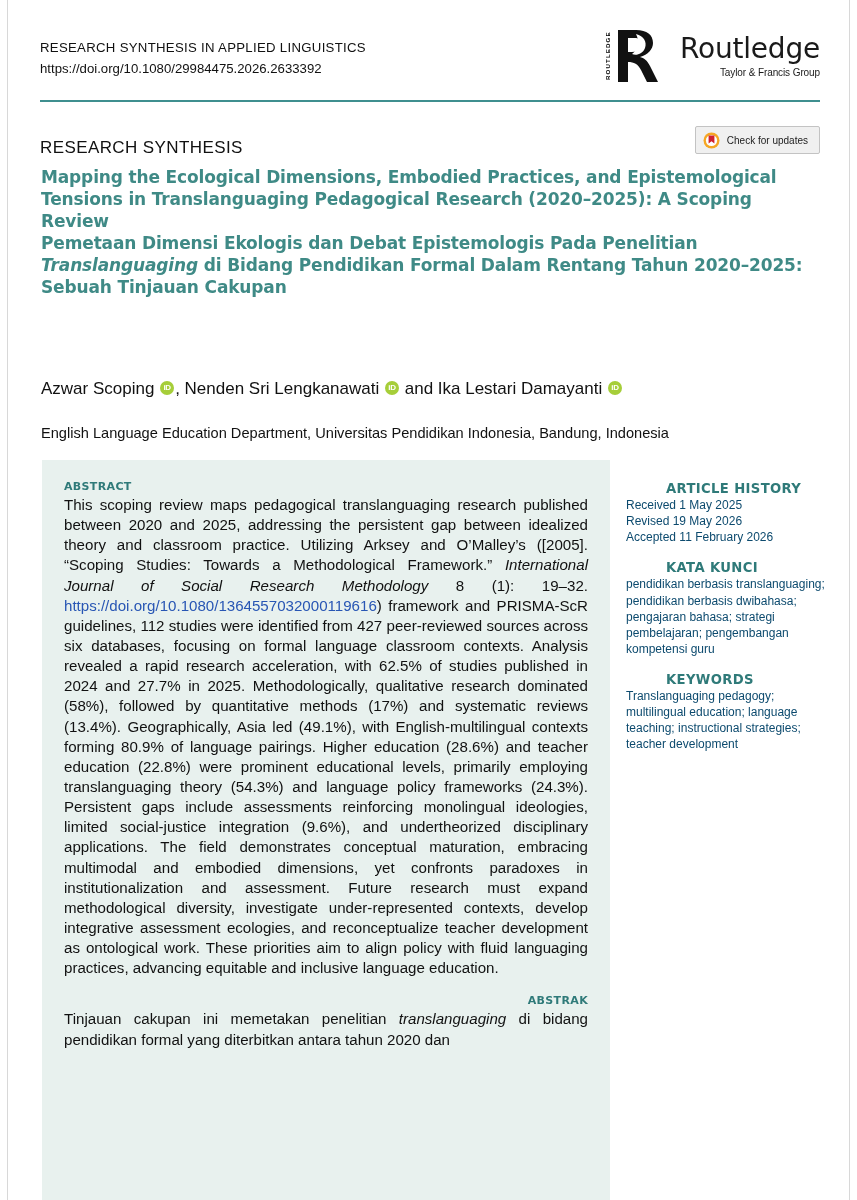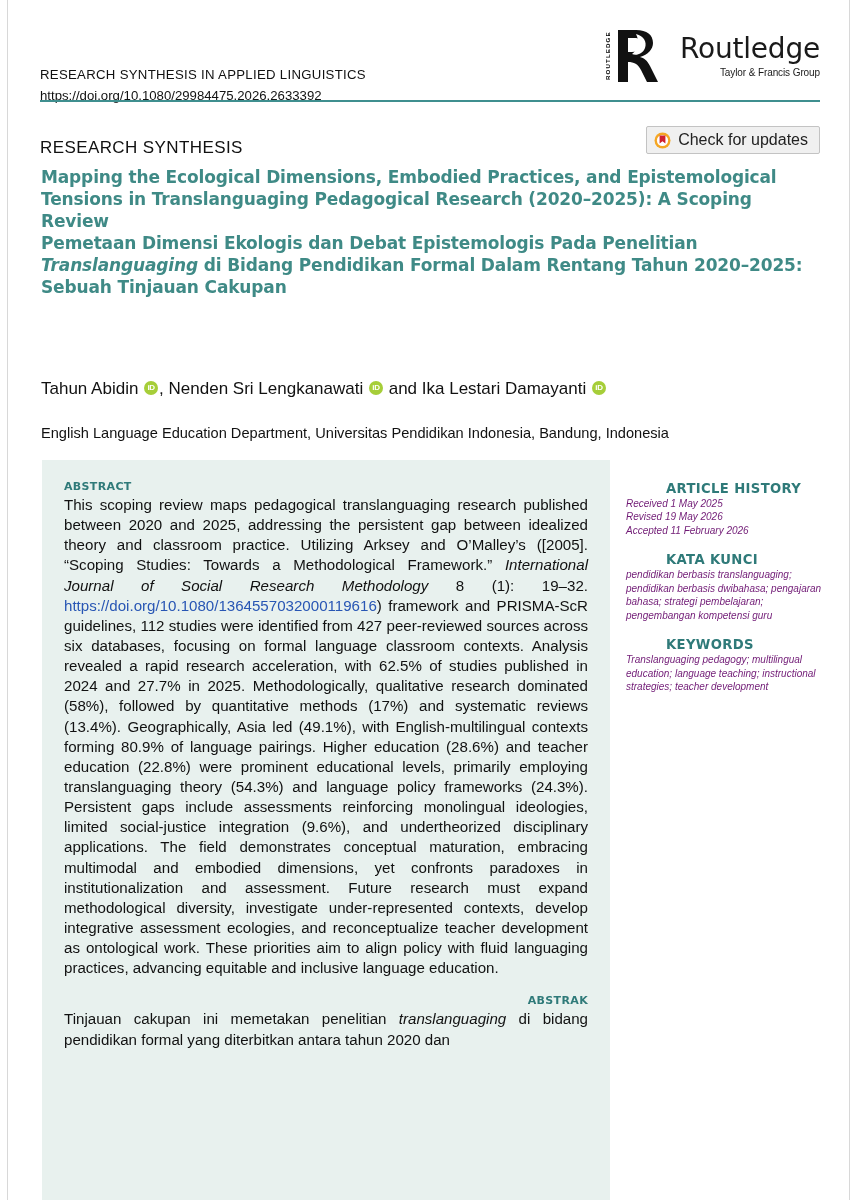--- a/index.html
+++ b/index.html
@@ -26,21 +26,21 @@
 
   
   .masthead {
     position: absolute;
     left: 40px; top: 34px;
     width: 780px;
     display: flex;
     justify-content: space-between;
     align-items: flex-start;
   }
-  .journal-block { padding-top: 4px; margin-top: 27px; }
+  .journal-block { padding-top: 4px; }
   .journal-name {
     font-size: 13.2px;
     letter-spacing: 0.3px;
     color: #111;
     font-weight: 400;
     line-height: 1.5;
   }
   .journal-doi {
     font-size: 13.2px;
     color: #111;
@@ -119,21 +119,21 @@
   .crossmark {
     display: inline-flex;
     align-items: center;
     gap: 7px;
     border: 1px solid #c3c3c3;
     background: #f0f0f0;
     border-radius: 2px;
     padding: 4px 11px 4px 7px;
     height: 28px;
   }
-  .crossmark-label { font-size: 16px; color: #222; }
+  .crossmark-label { font-size: 10px; color: #222; }
   .cm-icon { width: 17px; height: 17px; position: relative; }
 
   
   .title-wrap {
     position: absolute;
     left: 41px; top: 167px;
     width: 778px;
   }
   .title-en, .title-id {
     color: #3f8a86;
@@ -225,24 +225,23 @@
   .meta-head {
     color: #2f7a79;
     font-size: 13.2px;
     font-weight: 700;
     letter-spacing: 0.35px;
     font-family: "DejaVu Sans", sans-serif;
     margin-bottom: 1px;
     margin-left: 40px;
   }
   .meta-body {
-    font-size: 10px;
+    font-size: 12px;
     line-height: 1.345;
-    color: #701a75;
-    font-style: italic;
+    color: #0c4a6e;
   }
   .meta-group { margin-bottom: 15px; }
   .meta-group:last-child { margin-bottom: 0; }
 </style>
 </head>
 <body>
 
 <div class="page">
   <div class="edge-left"></div>
   <div class="edge-right"></div>
@@ -283,21 +282,21 @@
       </span>
       <span class="crossmark-label">Check for updates</span>
     </div>
   </div>
 
   <div class="title-wrap">
     <div class="title-en">Mapping the Ecological Dimensions, Embodied Practices, and Epistemological Tensions in Translanguaging Pedagogical Research (2020–2025): A Scoping Review</div>
     <div class="title-id"><span>Pemetaan Dimensi Ekologis dan Debat Epistemologis Pada Penelitian </span><i>Translanguaging</i><span> di Bidang Pendidikan Formal Dalam Rentang Tahun 2020–2025: Sebuah Tinjauan Cakupan</span></div>
   </div>
 
-  <div class="authors"><span>Tahun Abidin</span> <span class="orcid"></span><span>, </span><span>Nenden Sri Lengkanawati</span> <span class="orcid"></span><span> and </span><span>Ika Lestari Damayanti</span> <span class="orcid"></span></div>
+  <div class="authors"><span>Azwar Scoping</span> <span class="orcid"></span><span>, </span><span>Nenden Sri Lengkanawati</span> <span class="orcid"></span><span> and </span><span>Ika Lestari Damayanti</span> <span class="orcid"></span></div>
 
   <div class="affiliation">English Language Education Department, Universitas Pendidikan Indonesia, Bandung, Indonesia</div>
 
   <div class="abstract-box">
     <div class="sec-head">ABSTRACT</div>
     <div class="abstract-text"><span>This scoping review maps pedagogical translanguaging research published between 2020 and 2025, addressing the persistent gap between idealized theory and classroom practice. Utilizing Arksey and O’Malley’s ([2005]. “Scoping Studies: Towards a Methodological Framework.” </span><i>International Journal of Social Research Methodology</i><span> 8 (1): 19–32. </span><span class="doi-link">https://doi.org/10.1080/1364557032000119616</span><span>) framework and PRISMA-ScR guidelines, 112 studies were identified from 427 peer-reviewed sources across six databases, focusing on formal language classroom contexts. Analysis revealed a rapid research acceleration, with 62.5% of studies published in 2024 and 27.7% in 2025. Methodologically, qualitative research dominated (58%), followed by quantitative methods (17%) and systematic reviews (13.4%). Geographically, Asia led (49.1%), with English-multilingual contexts forming 80.9% of language pairings. Higher education (28.6%) and teacher education (22.8%) were prominent educational levels, primarily employing translanguaging theory (54.3%) and language policy frameworks (24.3%). Persistent gaps include assessments reinforcing monolingual ideologies, limited social-justice integration (9.6%), and undertheorized disciplinary applications. The field demonstrates conceptual maturation, embracing multimodal and embodied dimensions, yet confronts paradoxes in institutionalization and assessment. Future research must expand methodological diversity, investigate under-represented contexts, develop integrative assessment ecologies, and reconceptualize teacher development as ontological work. These priorities aim to align policy with fluid languaging practices, advancing equitable and inclusive language education.</span></div>
 
     <div class="sec-head abstrak-head">ABSTRAK</div>
     <div class="abstract-text"><span>Tinjauan cakupan ini memetakan penelitian </span><i>translanguaging</i><span> di bidang pendidikan formal yang diterbitkan antara tahun 2020 dan</span></div>
   </div>

